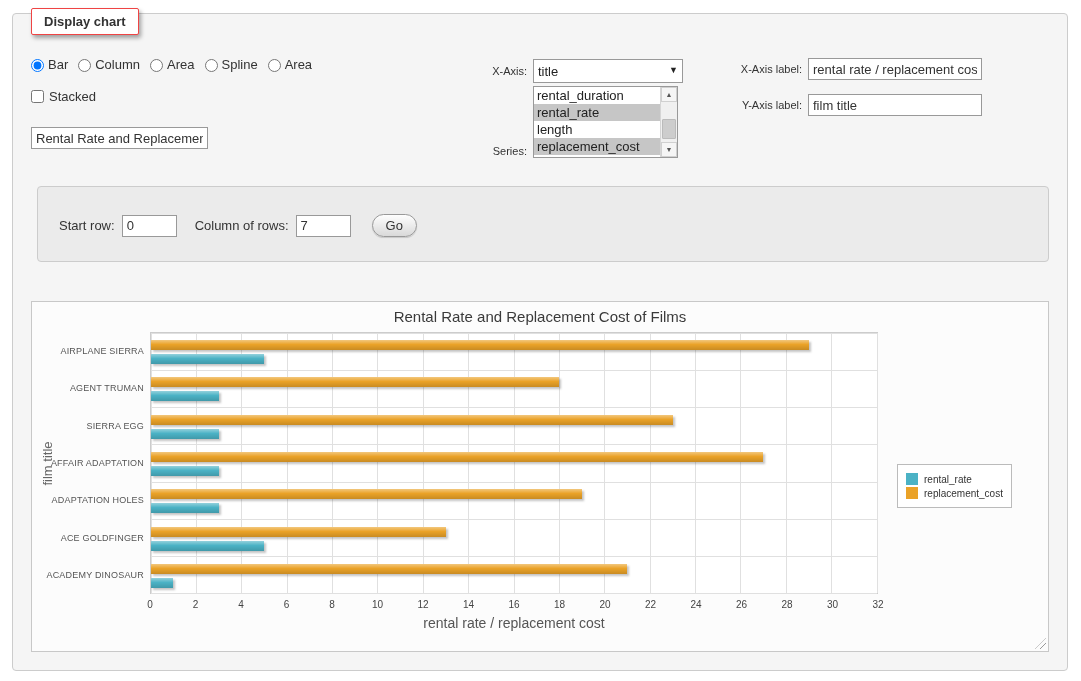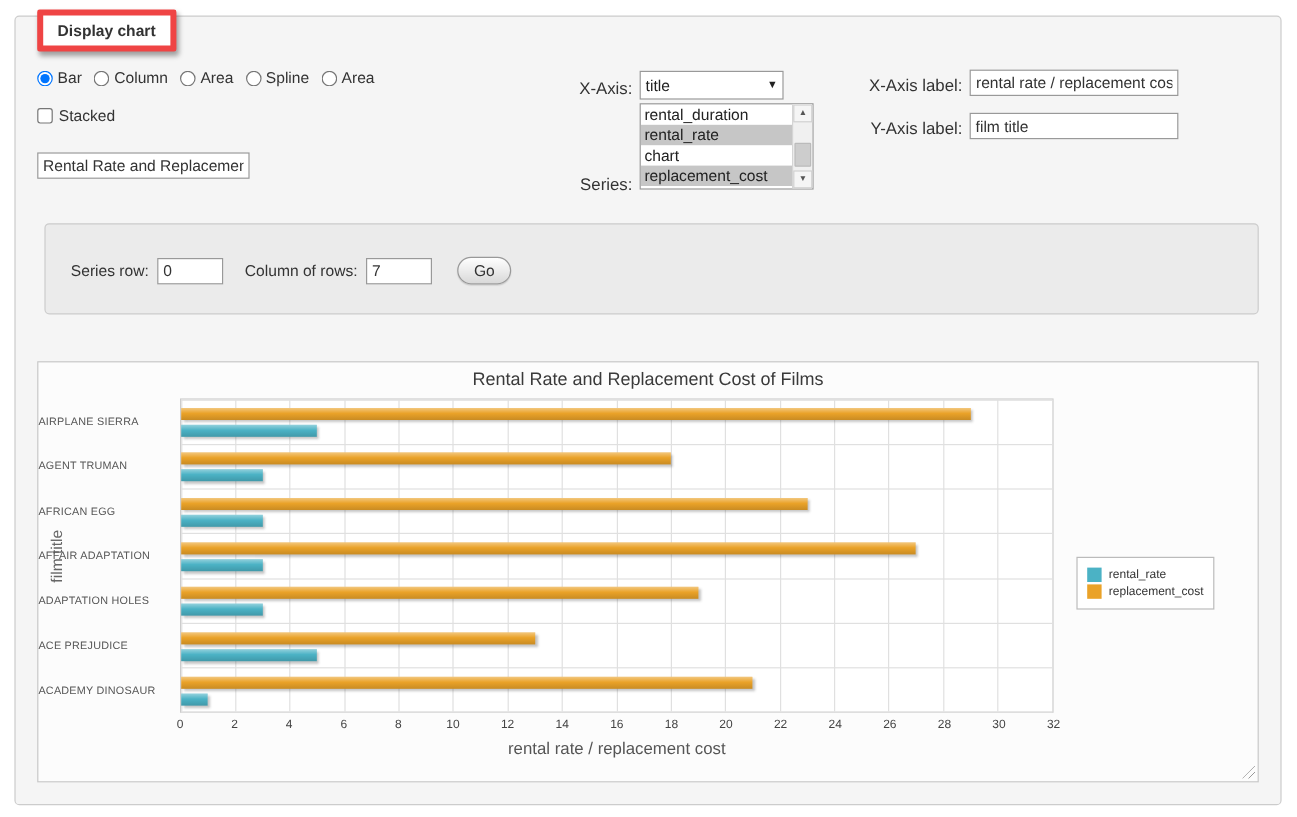--- a/index.html
+++ b/index.html
@@ -1,41 +1,41 @@
 <!DOCTYPE html>
 <html><head>
 <meta charset="utf-8">
 <style>
   * { box-sizing: border-box; }
   body { margin:0; background:#fff; font-family:"Liberation Sans", sans-serif; color:#333; }
   .page { position:relative; width:1081px; height:681px; background:#fff; overflow:hidden; }
 
   .fieldset { position:absolute; left:12px; top:13px; width:1056px; height:658px;
               background:#f5f5f5; border:1px solid #ccc; border-radius:4px; }
-  .legend-box { position:absolute; left:18px; top:-6px; background:#fff; border:5px solid #ef4444;
+  .legend-box { position:absolute; left:18px; top:-6px; background:#fff; border:1px solid #ef4444;
                 border-radius:2px; padding:5px 12px; font-size:13px; font-weight:bold; color:#333;
                 box-shadow:2px 3px 4px rgba(0,0,0,0.35); z-index:5; }
 
   .radio-row { position:absolute; left:18px; top:43px; display:flex; align-items:center; font-size:13px; }
   .radio-row label { display:flex; align-items:flex-end; margin-right:10px; }
   .radio-row input { margin:0 4px 0 0; }
   .stacked-row { position:absolute; left:18px; top:75px; display:flex; align-items:center; font-size:13px; }
   .stacked-row input { margin:0 5px 0 0; }
 
   input[type=text] { border:1px solid #999; background:#fff; font-family:"Liberation Sans",sans-serif;
                      font-size:13px; color:#333; padding:2px 4px; }
   .title-input { position:absolute; left:18px; top:113px; width:177px; height:22px; }
 
-  .field-label { position:absolute; font-size:14px; color:#333; text-align:right; }
+  .field-label { position:absolute; font-size:11px; color:#333; text-align:right; }
   .lbl-xaxis   { left:404px; width:110px; top:51px; }
   .lbl-series  { left:404px; width:110px; top:131px; }
   .lbl-xlabel  { left:600px; width:189px; top:49px; }
   .lbl-ylabel  { left:600px; width:189px; top:85px; }
 
-  .select-wrap { position:absolute; left:520px; top:45px; width:120px; height:24px; }
+  .select-wrap { position:absolute; left:520px; top:45px; width:150px; height:24px; }
   .select-wrap select { width:100%; height:100%; appearance:none; -webkit-appearance:none;
                         border:1px solid #999; background:#fff; font-family:"Liberation Sans",sans-serif;
                         font-size:13px; padding:2px 18px 2px 4px; border-radius:0; color:#222; }
   .select-arrow { position:absolute; right:5px; top:6px; font-size:9px; color:#222; pointer-events:none; }
 
   .series-list { position:absolute; left:520px; top:72px; width:145px; height:72px;
                  border:1px solid #999; background:#fff; overflow:hidden; font-size:13px; }
   .opt { height:17px; line-height:17px; padding-left:3px; white-space:nowrap; color:#222; }
   .opt.sel { background:#c6c6c6; }
   .list-scrollbar { position:absolute; right:0; top:0; width:17px; height:100%; background:#f0f0f0;
@@ -63,21 +63,21 @@
   .chart-title { position:absolute; left:0; top:6px; width:100%; text-align:center;
                  font-size:15px; color:#3a3a3a; }
   .plot-area { position:absolute; left:118px; top:30px; width:728px; height:262px;
                background:#fff; border:1px solid #ccc; }
   .grid-v { position:absolute; top:0; bottom:0; width:1px; background:#e0e0e0; }
   .grid-h { position:absolute; left:0; right:0; height:1px; background:#e0e0e0; }
   .bar { position:absolute; left:0; box-shadow:2px 2px 2px rgba(60,60,60,0.3); }
   .bar-sheen { background-image:linear-gradient(to bottom, rgba(255,255,255,0.4), rgba(255,255,255,0) 45%, rgba(0,0,0,0.14)); }
 
   .y-axis-labels { position:absolute; left:0; top:30px; width:112px; height:262px; }
-  .y-cat { position:absolute; right:0; width:100%; transform:translateY(-50%);
+  .y-cat { position:absolute; right:0; width:100%; text-align:right; transform:translateY(-50%);
            font-size:9px; color:#555; letter-spacing:0.2px; }
   .x-axis-ticks { position:absolute; left:118px; top:297px; width:728px; height:14px; }
   .x-tick { position:absolute; transform:translateX(-50%); font-size:10px; color:#444; }
   .x-axis-title { position:absolute; left:118px; top:313px; width:728px; text-align:center;
                   font-size:14px; color:#555; }
   .y-axis-title { position:absolute; left:2px; top:30px; height:262px; width:26px;
                   display:flex; align-items:center; justify-content:center; }
   .y-axis-title span { transform:rotate(-90deg); white-space:nowrap; font-size:13px; color:#666; }
 
   .chart-legend { position:absolute; left:865px; top:162px; background:#fff; border:1px solid #bbb;
@@ -132,57 +132,57 @@
       <select>
         <option>title</option>
       </select>
       <span class="select-arrow">▼</span>
     </div>
 
     <div class="field-label lbl-series">Series:</div>
     <div class="series-list">
       <div class="opt">rental_duration</div>
       <div class="opt sel">rental_rate</div>
-      <div class="opt">chart</div>
+      <div class="opt">length</div>
       <div class="opt sel">replacement_cost</div>
       <div class="list-scrollbar">
         <div class="sb-btn">▲</div>
         <div class="sb-thumb"></div>
         <div class="sb-btn sb-down">▼</div>
       </div>
     </div>
 
     <div class="field-label lbl-xlabel">X-Axis label:</div>
     <input type="text" class="inp-xlabel" value="rental rate / replacement cost" style="">
 
     <div class="field-label lbl-ylabel">Y-Axis label:</div>
     <input type="text" class="inp-ylabel" value="film title" style="">
 
     <div class="rows-panel">
       <div class="rows-inner">
-        <span>Series row:</span>
+        <span>Start row:</span>
         <input type="text" class="sm-input" value="0" style="">
         <span>Column of rows:</span>
         <input type="text" class="sm-input" value="7" style="">
         <button class="go-btn">Go</button>
       </div>
     </div>
 
     <div class="chart-box">
       <div class="chart-title">Rental Rate and Replacement Cost of Films</div>
       <div class="y-axis-title">
         <span>film title</span>
       </div>
       <div class="y-axis-labels">
           <div class="y-cat" style="top: 7.14286%;">AIRPLANE SIERRA</div>
           <div class="y-cat" style="top: 21.4286%;">AGENT TRUMAN</div>
-          <div class="y-cat" style="top: 35.7143%;">AFRICAN EGG</div>
+          <div class="y-cat" style="top: 35.7143%;">SIERRA EGG</div>
           <div class="y-cat" style="top: 50%;">AFFAIR ADAPTATION</div>
           <div class="y-cat" style="top: 64.2857%;">ADAPTATION HOLES</div>
-          <div class="y-cat" style="top: 78.5714%;">ACE PREJUDICE</div>
+          <div class="y-cat" style="top: 78.5714%;">ACE GOLDFINGER</div>
           <div class="y-cat" style="top: 92.8571%;">ACADEMY DINOSAUR</div>
         </div>
       <div class="plot-area">
           <div class="grid-v" style="left: calc(0% - 0.5px);"></div>
           <div class="grid-v" style="left: calc(6.25% - 0.5px);"></div>
           <div class="grid-v" style="left: calc(12.5% - 0.5px);"></div>
           <div class="grid-v" style="left: calc(18.75% - 0.5px);"></div>
           <div class="grid-v" style="left: calc(25% - 0.5px);"></div>
           <div class="grid-v" style="left: calc(31.25% - 0.5px);"></div>
           <div class="grid-v" style="left: calc(37.5% - 0.5px);"></div>

